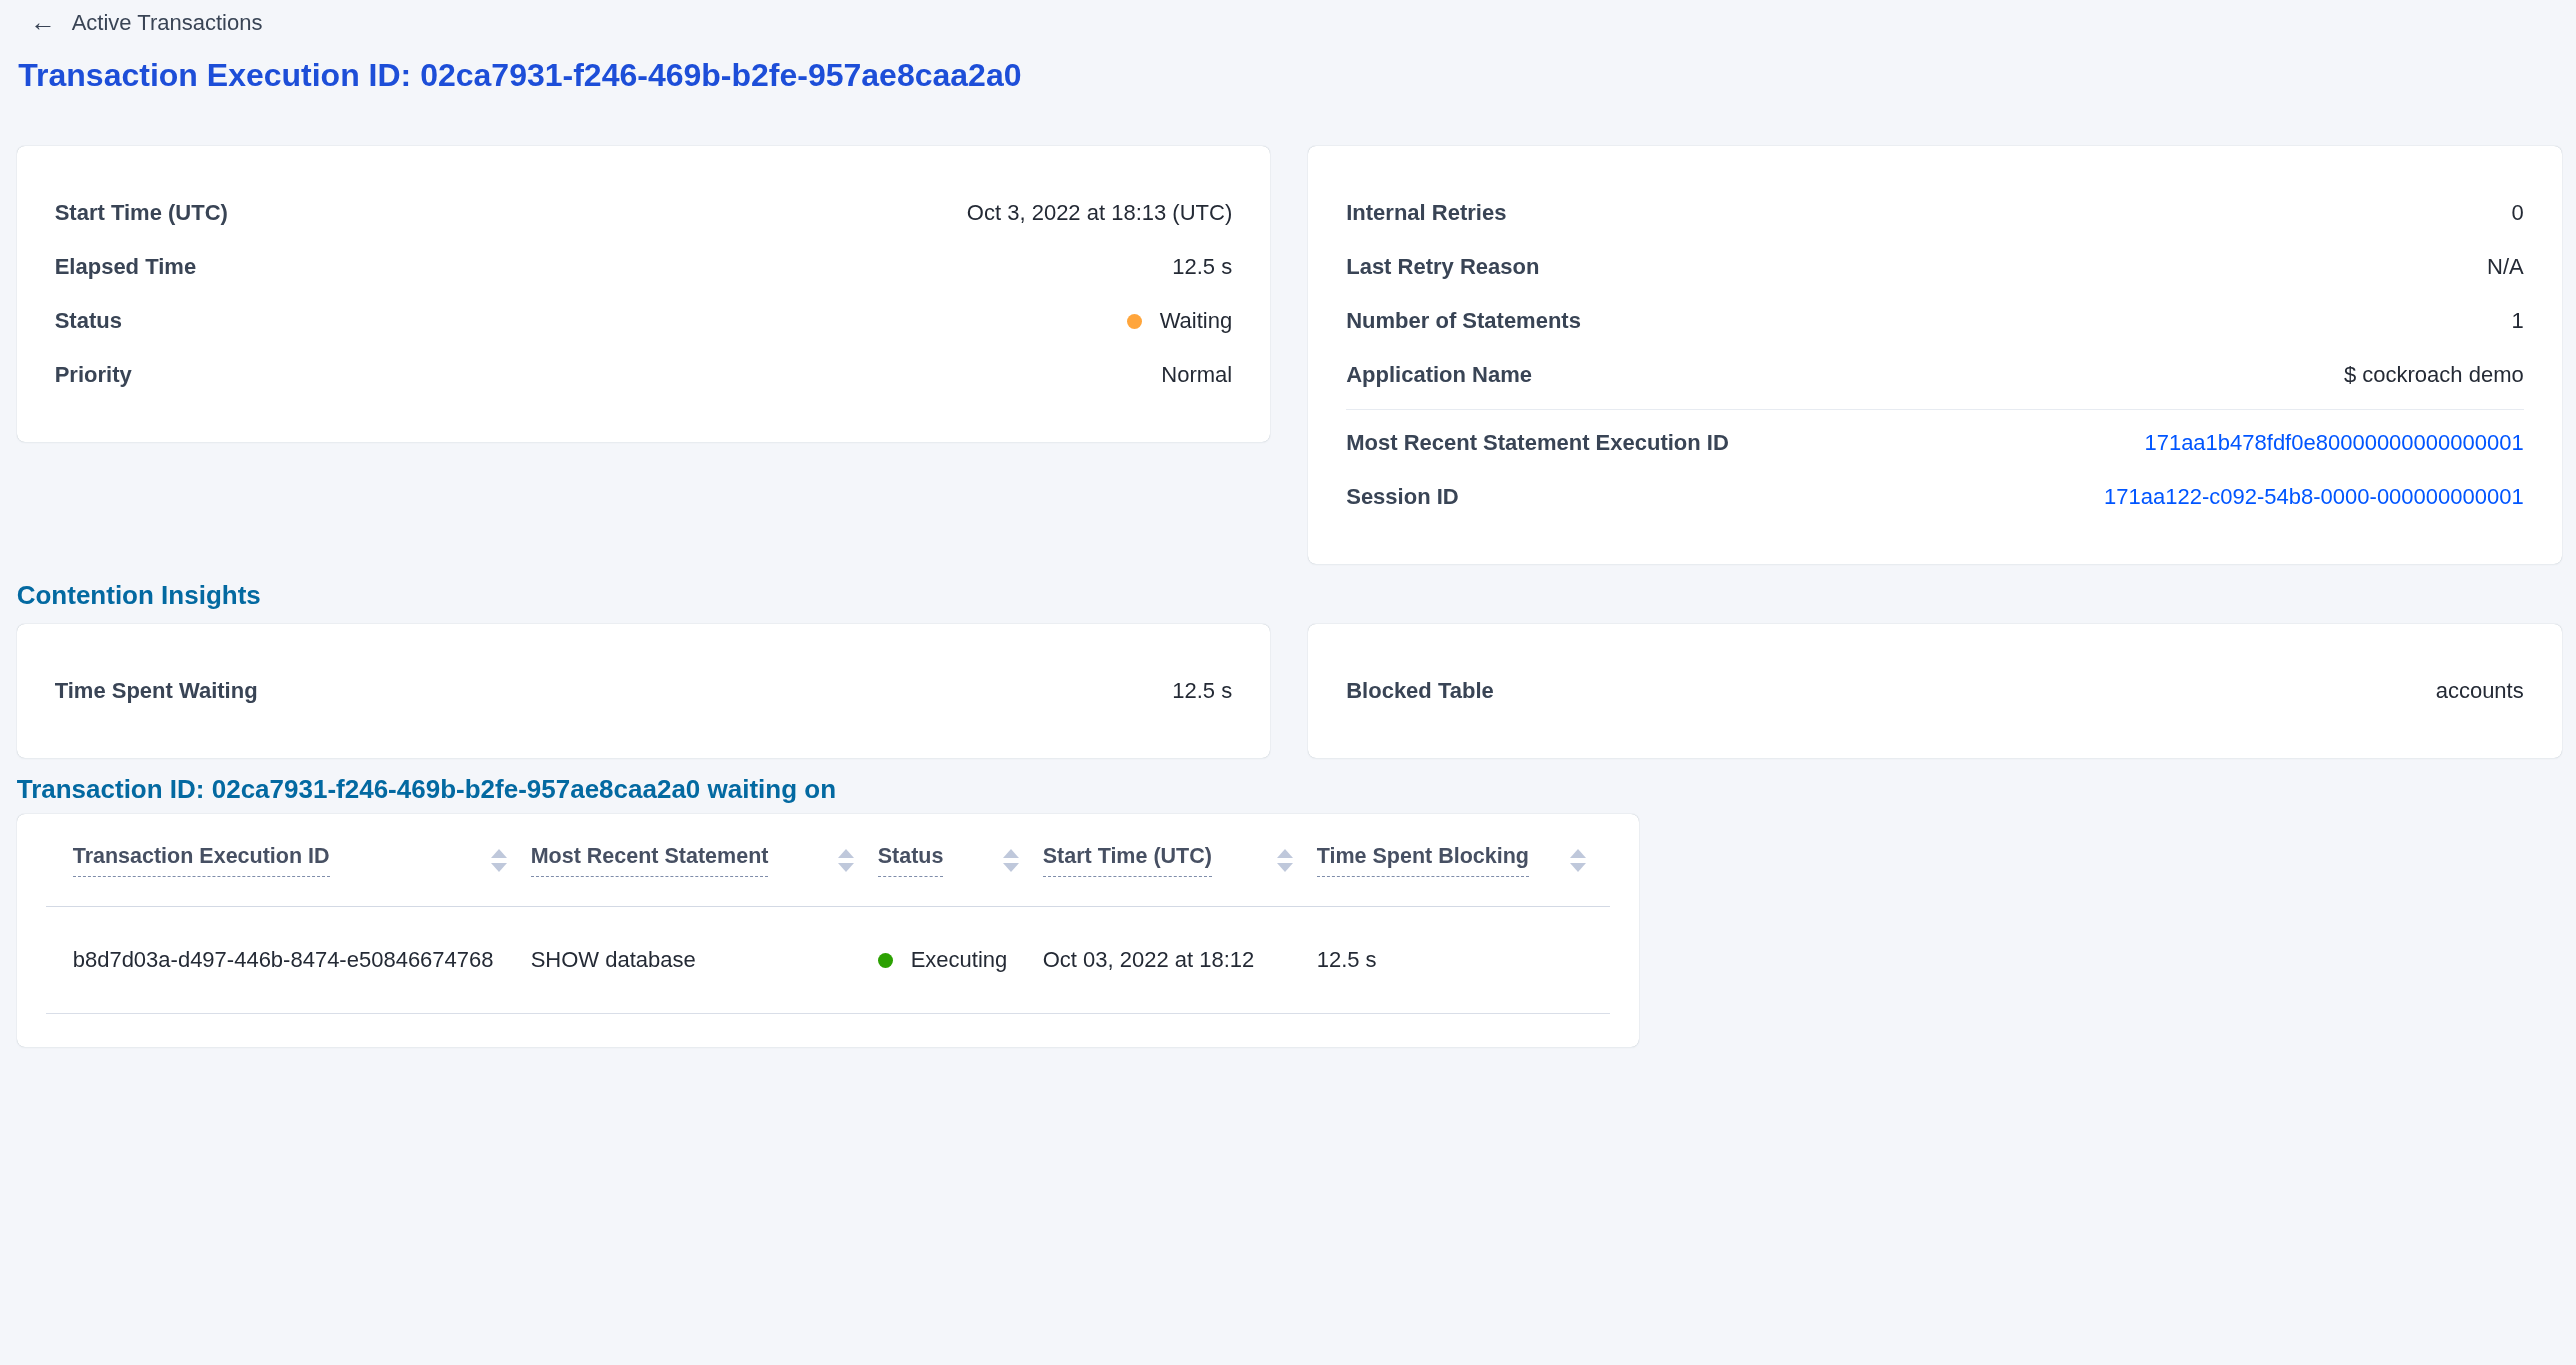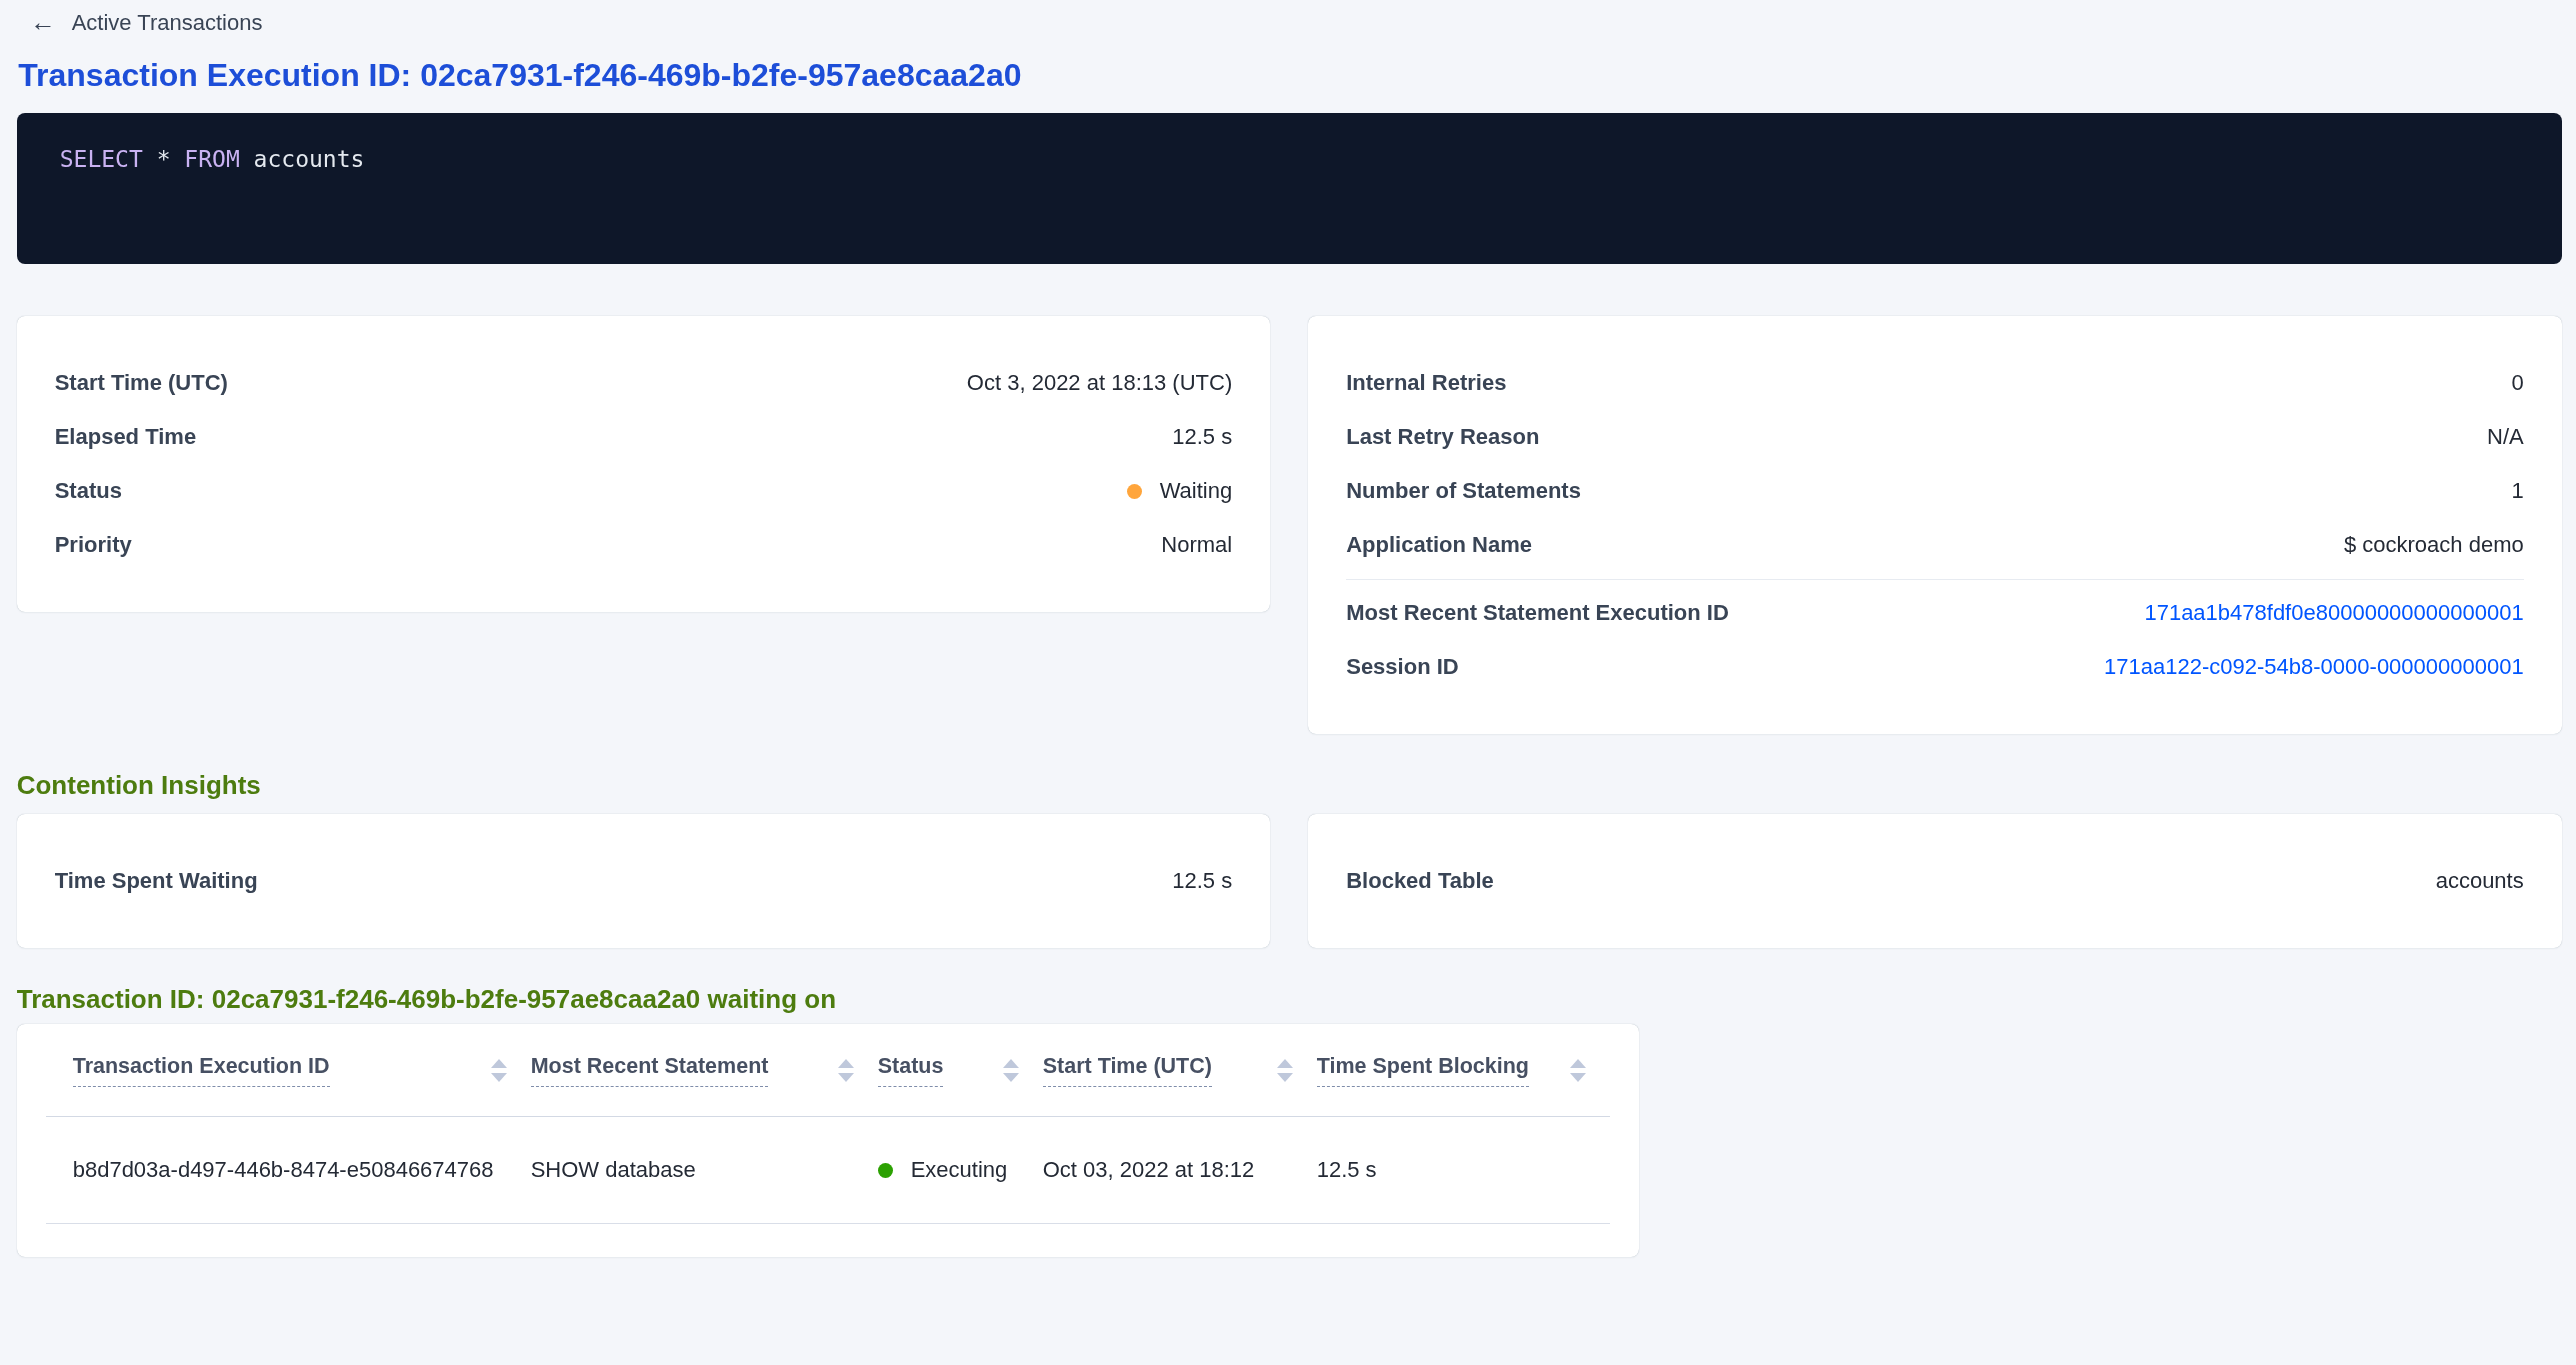--- a/index.html
+++ b/index.html
@@ -48,21 +48,21 @@
   }
   .detail-row .lbl { font-weight:bold; color:#394455; }
   .detail-row .val { color:#242a35; text-align:right; }
   .divider { border-top:0.8px solid #e7ebf1; margin:6.4px 0; }
   a.idlink { text-decoration:none; font-size:22px; }
   .statusval { display:flex; align-items:center; gap:18px; }
   .dot { width:15px; height:15px; border-radius:50%; display:inline-block; }
 
   
   .section-heading {
-    margin-top:35px; font-size:26px; font-weight:bold; color:#4d7c0f; line-height:32px;
+    margin-top:15px; font-size:26px; font-weight:bold; color:#0369a1; line-height:32px;
   }
   .row2 { margin-top:12.7px; }
 
   
   .table-card {
     margin-top:9.5px; width:1622px; height:233px;
     background:#ffffff; border-radius:8px;
     box-shadow:0 0 0.8px rgba(67,90,111,0.45), 0 0.8px 2.4px rgba(36,42,53,0.04);
     padding:0 29px;
   }
@@ -83,23 +83,20 @@
 
 <div class="page">
 
   <div class="backlink">
     <span class="arrow">←</span>
     <span>Active Transactions</span>
   </div>
 
   <h1 class="page-title">Transaction Execution ID: 02ca7931-f246-469b-b2fe-957ae8caa2a0</h1>
 
-  <div class="sqlbox">
-    <span><span class="kw">SELECT</span> <span class="plain">*</span> <span class="kw">FROM</span> <span class="plain">accounts</span></span>
-  </div>
 
   <div class="cards-row row1">
     <div class="card" style="max-width:1254px;">
       <div class="detail-row">
         <span class="lbl">Start Time (UTC)</span>
         <span class="val">Oct 3, 2022 at 18:13 (UTC)</span>
       </div>
       <div class="detail-row">
         <span class="lbl">Elapsed Time</span>
         <span class="val">12.5 s</span>

